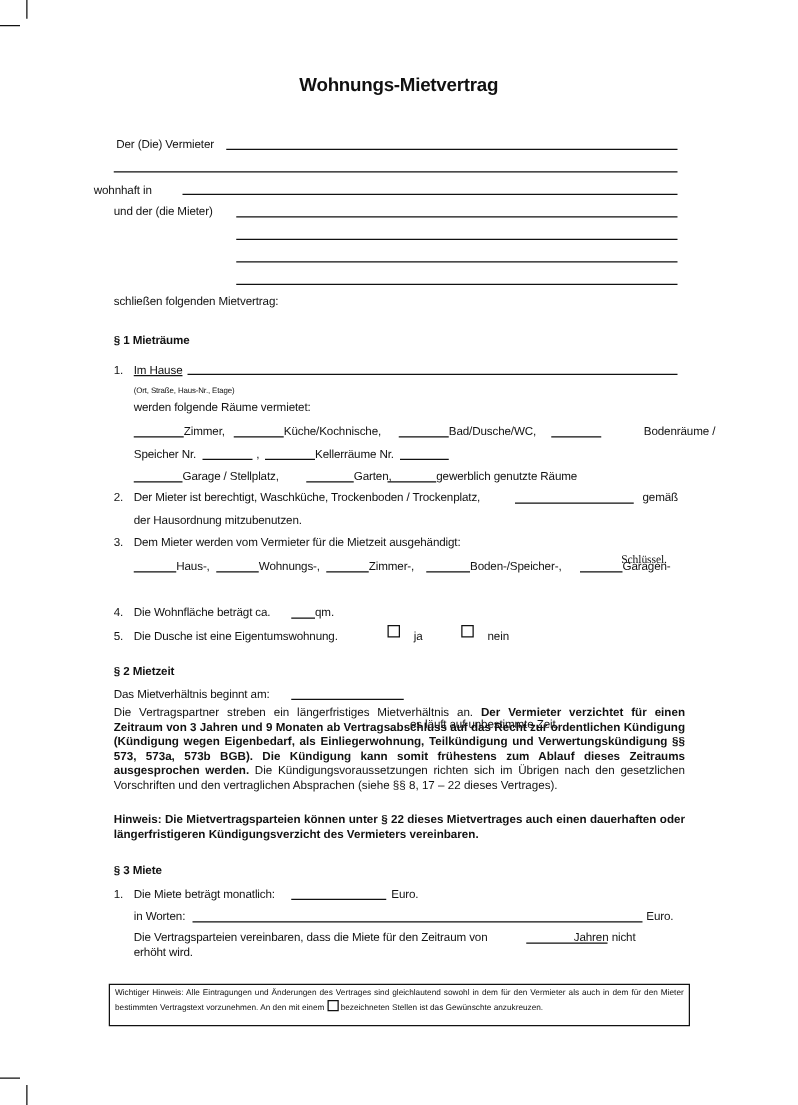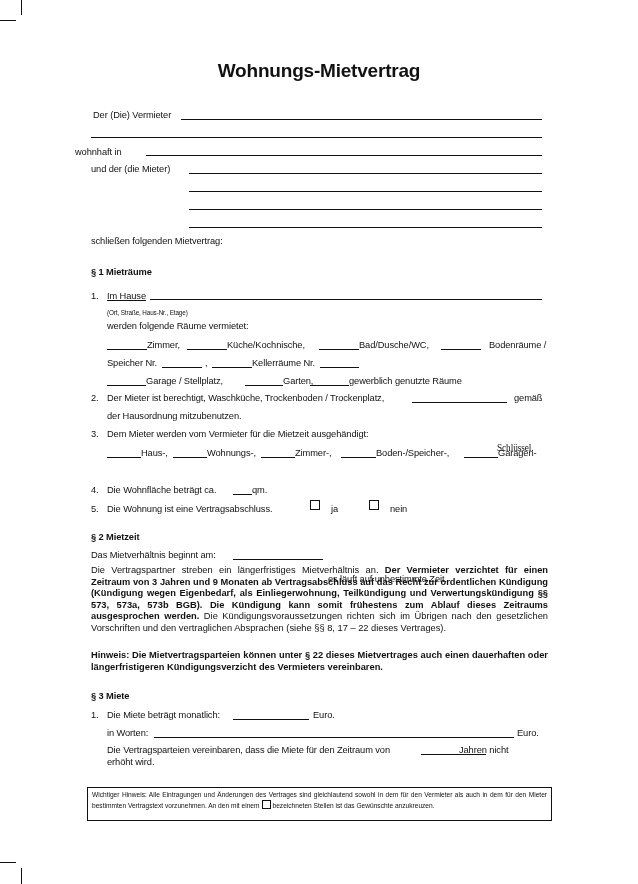--- a/index.html
+++ b/index.html
@@ -3,21 +3,21 @@
 <meta charset="utf-8">
 <style>
   html, body { margin: 0; padding: 0; background: #ffffff; }
   body { width: 638px; height: 884px; position: relative; overflow: hidden;
          font-family: "Liberation Sans", "DejaVu Sans", sans-serif; color: #111; }
   .t { position: absolute; font-size: 9.3px; white-space: nowrap; line-height: 11px; letter-spacing: -0.1px; }
   .b { font-weight: bold; }
   .line { position: absolute; border-bottom: 1px solid #111; height: 0; }
   .line.thick { border-bottom-width: 1.5px; }
   .title { position: absolute; left: 0; width: 638px; top: 60px; text-align: center;
-           font-size: 19px; font-weight: bold; letter-spacing: -0.2px; }
+           font-size: 15px; font-weight: bold; letter-spacing: -0.2px; }
   .para { position: absolute; font-size: 9.3px; line-height: 11.6px; text-align: justify; text-align-last: left; }
   .cb { position: absolute; width: 10px; height: 10px; border: 1.6px solid #111; box-sizing: border-box; }
   .crop { position: absolute; background: #111; }
   .small { font-size: 6.3px; }
   .note { position: absolute; left: 87px; top: 787px; width: 465px; height: 34px;
           border: 1px solid #111; box-sizing: border-box; padding: 2px 4px;
           font-size: 6.6px; line-height: 10px; text-align: justify; text-align-last: left; }
   .inline-cb { display: inline-block; width: 7px; height: 7px; border: 1px solid #111; vertical-align: -1px; margin: 0 2px; }
 </style>
 </head>
@@ -50,21 +50,21 @@
 <span class="t small" style="left:107px;top:307px;">(Ort, Straße, Haus-Nr., Etage)</span>
 <span class="t" style="left:107px;top:321px;">werden folgende Räume vermietet:</span>
 
 <div class="line" style="left:107px;top:349px;width:40px;"></div>
 <span class="t" style="left:147px;top:340px;">Zimmer,</span>
 <div class="line" style="left:187px;top:349px;width:40px;"></div>
 <span class="t" style="left:227px;top:340px;">Küche/Kochnische,</span>
 <div class="line" style="left:319px;top:349px;width:40px;"></div>
 <span class="t" style="left:359px;top:340px;">Bad/Dusche/WC,</span>
 <div class="line" style="left:441px;top:349px;width:40px;"></div>
-<span class="t" style="left:477px;top:340px;padding-left:12px;">Bodenräume /</span>
+<span class="t" style="left:503px;top:340px;padding-left:12px;">Bodenräume /</span>
 
 <span class="t" style="left:107px;top:358px;">Speicher Nr.</span>
 <div class="line" style="left:162px;top:367px;width:40px;"></div>
 <span class="t" style="left:205px;top:358px;">,</span>
 <div class="line" style="left:212px;top:367px;width:40px;"></div>
 <span class="t" style="left:252px;top:358px;">Kellerräume Nr.</span>
 <div class="line" style="left:320px;top:367px;width:39px;"></div>
 
 <div class="line" style="left:107px;top:385px;width:39px;"></div>
 <span class="t" style="left:146px;top:376px;">Garage / Stellplatz,</span>
@@ -93,21 +93,21 @@
 <div class="line" style="left:464px;top:457px;width:34px;"></div>
 <span class="t" style="left:498px;top:448px;">Garagen-</span>
 <span class="t" style="left:497px;top:443px;font-family:Liberation Serif, serif;">Schlüssel.</span>
 
 <span class="t" style="left:91px;top:485px;">4.</span>
 <span class="t" style="left:107px;top:485px;">Die Wohnfläche beträgt ca.</span>
 <div class="line thick" style="left:233px;top:494px;width:19px;"></div>
 <span class="t" style="left:252px;top:485px;">qm.</span>
 
 <span class="t" style="left:91px;top:504px;">5.</span>
-<span class="t" style="left:107px;top:504px;">Die Wohnung ist eine Vertragsabschluss.</span>
+<span class="t" style="left:107px;top:504px;">Die Dusche ist eine Eigentumswohnung.</span>
 <div class="cb" style="left:310px;top:500px;"></div>
 <span class="t" style="left:331px;top:504px;">ja</span>
 <div class="cb" style="left:369px;top:500px;"></div>
 <span class="t" style="left:390px;top:504px;">nein</span>
 
 <span class="t b" style="left:91px;top:532px;">§ 2 Mietzeit</span>
 <span class="t" style="left:91px;top:550px;">Das Mietverhältnis beginnt am:</span>
 <div class="line thick" style="left:233px;top:559px;width:90px;"></div>
 <span class="t" style="left:323px;top:550px;margin-top:24px;">, es läuft auf unbestimmte Zeit.</span>
 

